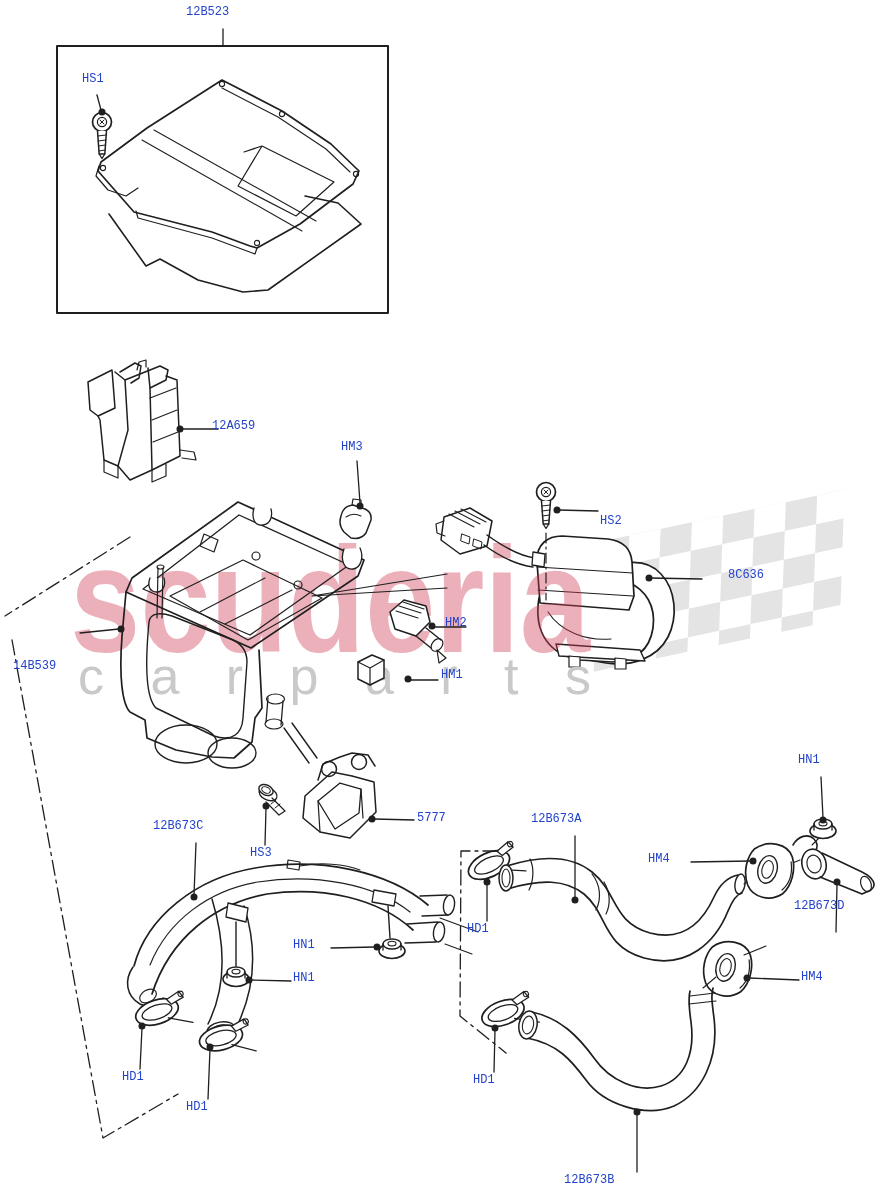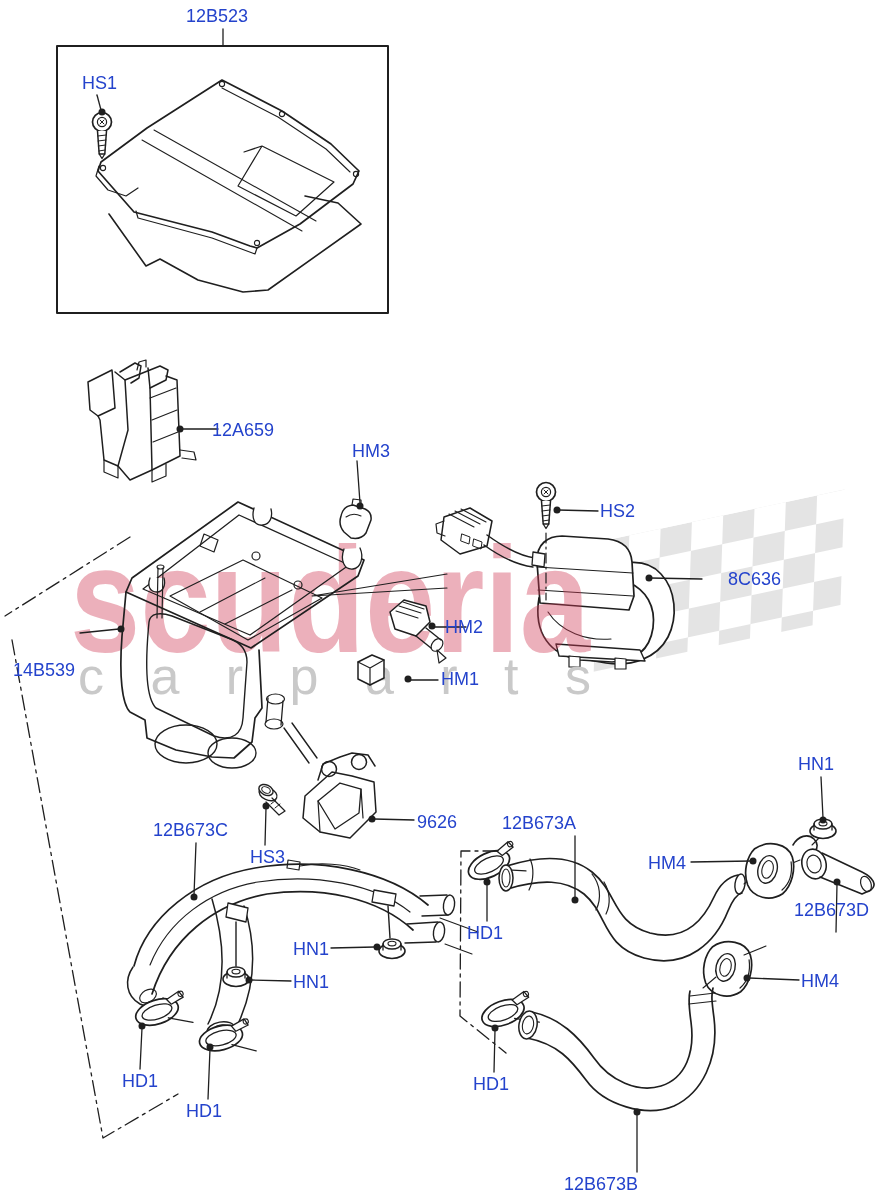--- a/index.html
+++ b/index.html
@@ -1,20 +1,20 @@
 <!DOCTYPE html>
 <html><head>
 <meta charset="utf-8">
 <style>
   html,body{margin:0;padding:0;background:#fff}
   .canvas{position:relative;width:884px;height:1200px;background:#ffffff;overflow:hidden;
           font-family:"Liberation Sans",sans-serif}
   .art{position:absolute;left:0;top:0}
-  .lbl{position:absolute;font-size:18px;line-height:1.15;color:#2443cc;white-space:nowrap;
-       font-family:Liberation Sans, sans-serif}
+  .lbl{position:absolute;font-size:12px;line-height:1.15;color:#2443cc;white-space:nowrap;
+       font-family:Liberation Mono, monospace}
   svg text.wm-red{font-family:"Liberation Sans",sans-serif;font-weight:bold;
        fill:rgba(208,58,84,0.40)}
   svg text.wm-gray{font-family:"Liberation Sans",sans-serif;fill:#c9c9c9;letter-spacing:2px}
 </style>
 </head>
 <body>
 
 <div class="canvas">
 
 <svg class="art" width="884" height="1200" viewBox="0 0 884 1200" stroke-linecap="round" stroke-linejoin="round">
@@ -307,32 +307,32 @@
       <circle cx="210" cy="1047" r="3.5"></circle>
           <circle cx="495" cy="1028" r="3.5"></circle>
       <circle cx="637" cy="1112" r="3.5"></circle>
     </g>
   </g>
 </svg>
 
 <div class="lbl" style="left:186px;top:6px">12B523</div>
 <div class="lbl" style="left:82px;top:73px">HS1</div>
 <div class="lbl" style="left:212px;top:420px">12A659</div>
-<div class="lbl" style="left:352px;top:441px">HM3</div>
-<div class="lbl" style="left:600px;top:501px">HS2</div>
+<div class="lbl" style="left:341px;top:441px">HM3</div>
+<div class="lbl" style="left:600px;top:515px">HS2</div>
 <div class="lbl" style="left:728px;top:569px">8C636</div>
 <div class="lbl" style="left:13px;top:660px">14B539</div>
 <div class="lbl" style="left:445px;top:617px">HM2</div>
 <div class="lbl" style="left:441px;top:669px">HM1</div>
-<div class="lbl" style="left:417px;top:812px">9626</div>
+<div class="lbl" style="left:417px;top:812px">5777</div>
 <div class="lbl" style="left:153px;top:820px">12B673C</div>
 <div class="lbl" style="left:250px;top:847px">HS3</div>
 <div class="lbl" style="left:293px;top:939px">HN1</div>
 <div class="lbl" style="left:293px;top:972px">HN1</div>
-<div class="lbl" style="left:502px;top:813px">12B673A</div>
+<div class="lbl" style="left:531px;top:813px">12B673A</div>
 <div class="lbl" style="left:648px;top:853px">HM4</div>
 <div class="lbl" style="left:798px;top:754px">HN1</div>
 <div class="lbl" style="left:467px;top:923px">HD1</div>
 <div class="lbl" style="left:794px;top:900px">12B673D</div>
 <div class="lbl" style="left:801px;top:971px">HM4</div>
 <div class="lbl" style="left:122px;top:1071px">HD1</div>
 <div class="lbl" style="left:186px;top:1101px">HD1</div>
 <div class="lbl" style="left:473px;top:1074px">HD1</div>
 <div class="lbl" style="left:564px;top:1174px">12B673B</div>
 

